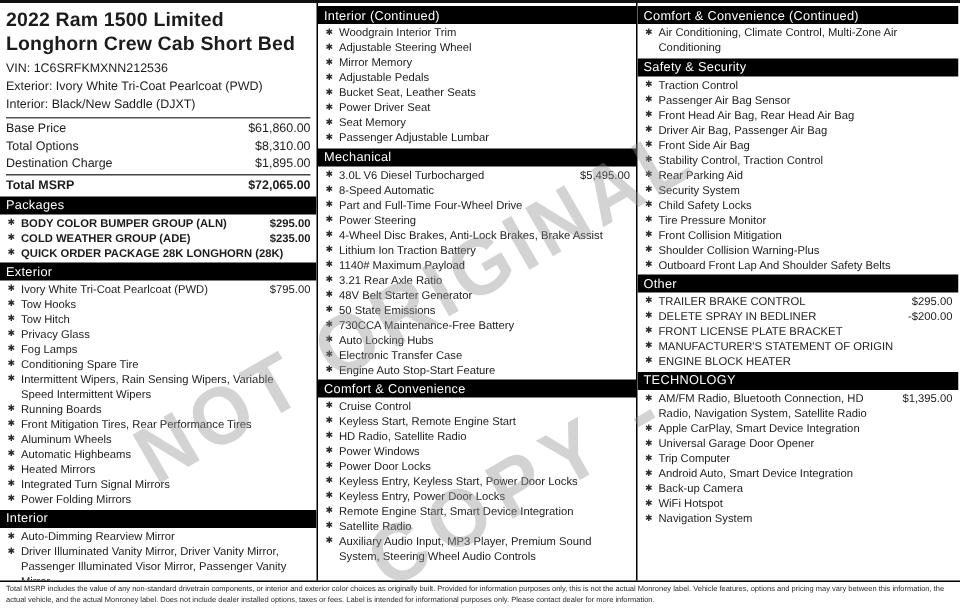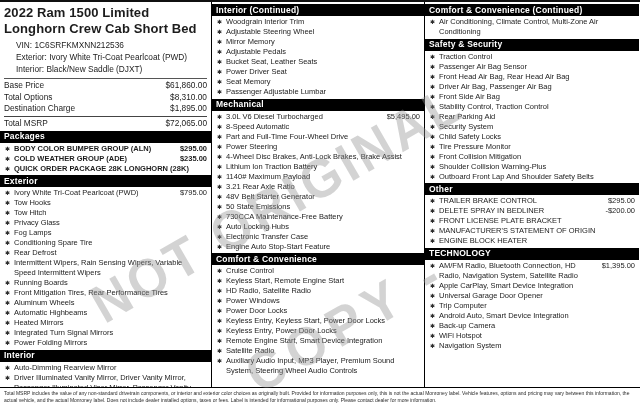--- a/index.html
+++ b/index.html
@@ -32,42 +32,42 @@
 
   
   .veh-header { padding: 3px 4px 0 4px; }
   .veh-title {
     font-size: 13px;
     font-weight: bold;
     line-height: 16px;
     letter-spacing: 0.1px;
     margin-bottom: 2px;
   }
-  .veh-line { font-size: 8.3px; line-height: 12px; margin-left: 12px; }
+  .veh-line { font-size: 8.3px; line-height: 12px; }
   .price-block { margin-top: 3px; border-top: 1px solid #555; padding-top: 1px; }
   .price-row {
     display: flex;
     justify-content: space-between;
     font-size: 8.3px;
     line-height: 11.5px;
   }
   .price-row.total {
     border-top: 1px solid #444;
     margin-top: 1px;
     padding-top: 1px;
-    font-weight: normal;
+    font-weight: bold;
     gap: 25px;
   }
 
   
   .section-header {
     background: #000;
     color: #fff;
     font-size: 8.5px;
-    font-weight: bold;
+    font-weight: normal;
     line-height: 9px;
     padding: 1.5px 4px 1.5px 4px;
     margin: 1.5px 0 1px 0;
     letter-spacing: 0.2px;
   }
   .col-mid .section-header:first-child,
   .col-right .section-header:first-child { margin-top: 0; }
   .item {
     display: flex;
     align-items: flex-start;
@@ -187,24 +187,20 @@
           <div class="item">
             <span class="bullet">✱</span>
             <span class="txt">Fog Lamps</span>
           </div>
           <div class="item">
             <span class="bullet">✱</span>
             <span class="txt">Conditioning Spare Tire</span>
           </div>
           <div class="item">
             <span class="bullet">✱</span>
-            <span class="txt">Rear Defrost</span>
-          </div>
-          <div class="item">
-            <span class="bullet">✱</span>
             <span class="txt">Intermittent Wipers, Rain Sensing Wipers, Variable Speed Intermittent Wipers</span>
           </div>
           <div class="item">
             <span class="bullet">✱</span>
             <span class="txt">Running Boards</span>
           </div>
           <div class="item">
             <span class="bullet">✱</span>
             <span class="txt">Front Mitigation Tires, Rear Performance Tires</span>
           </div>

